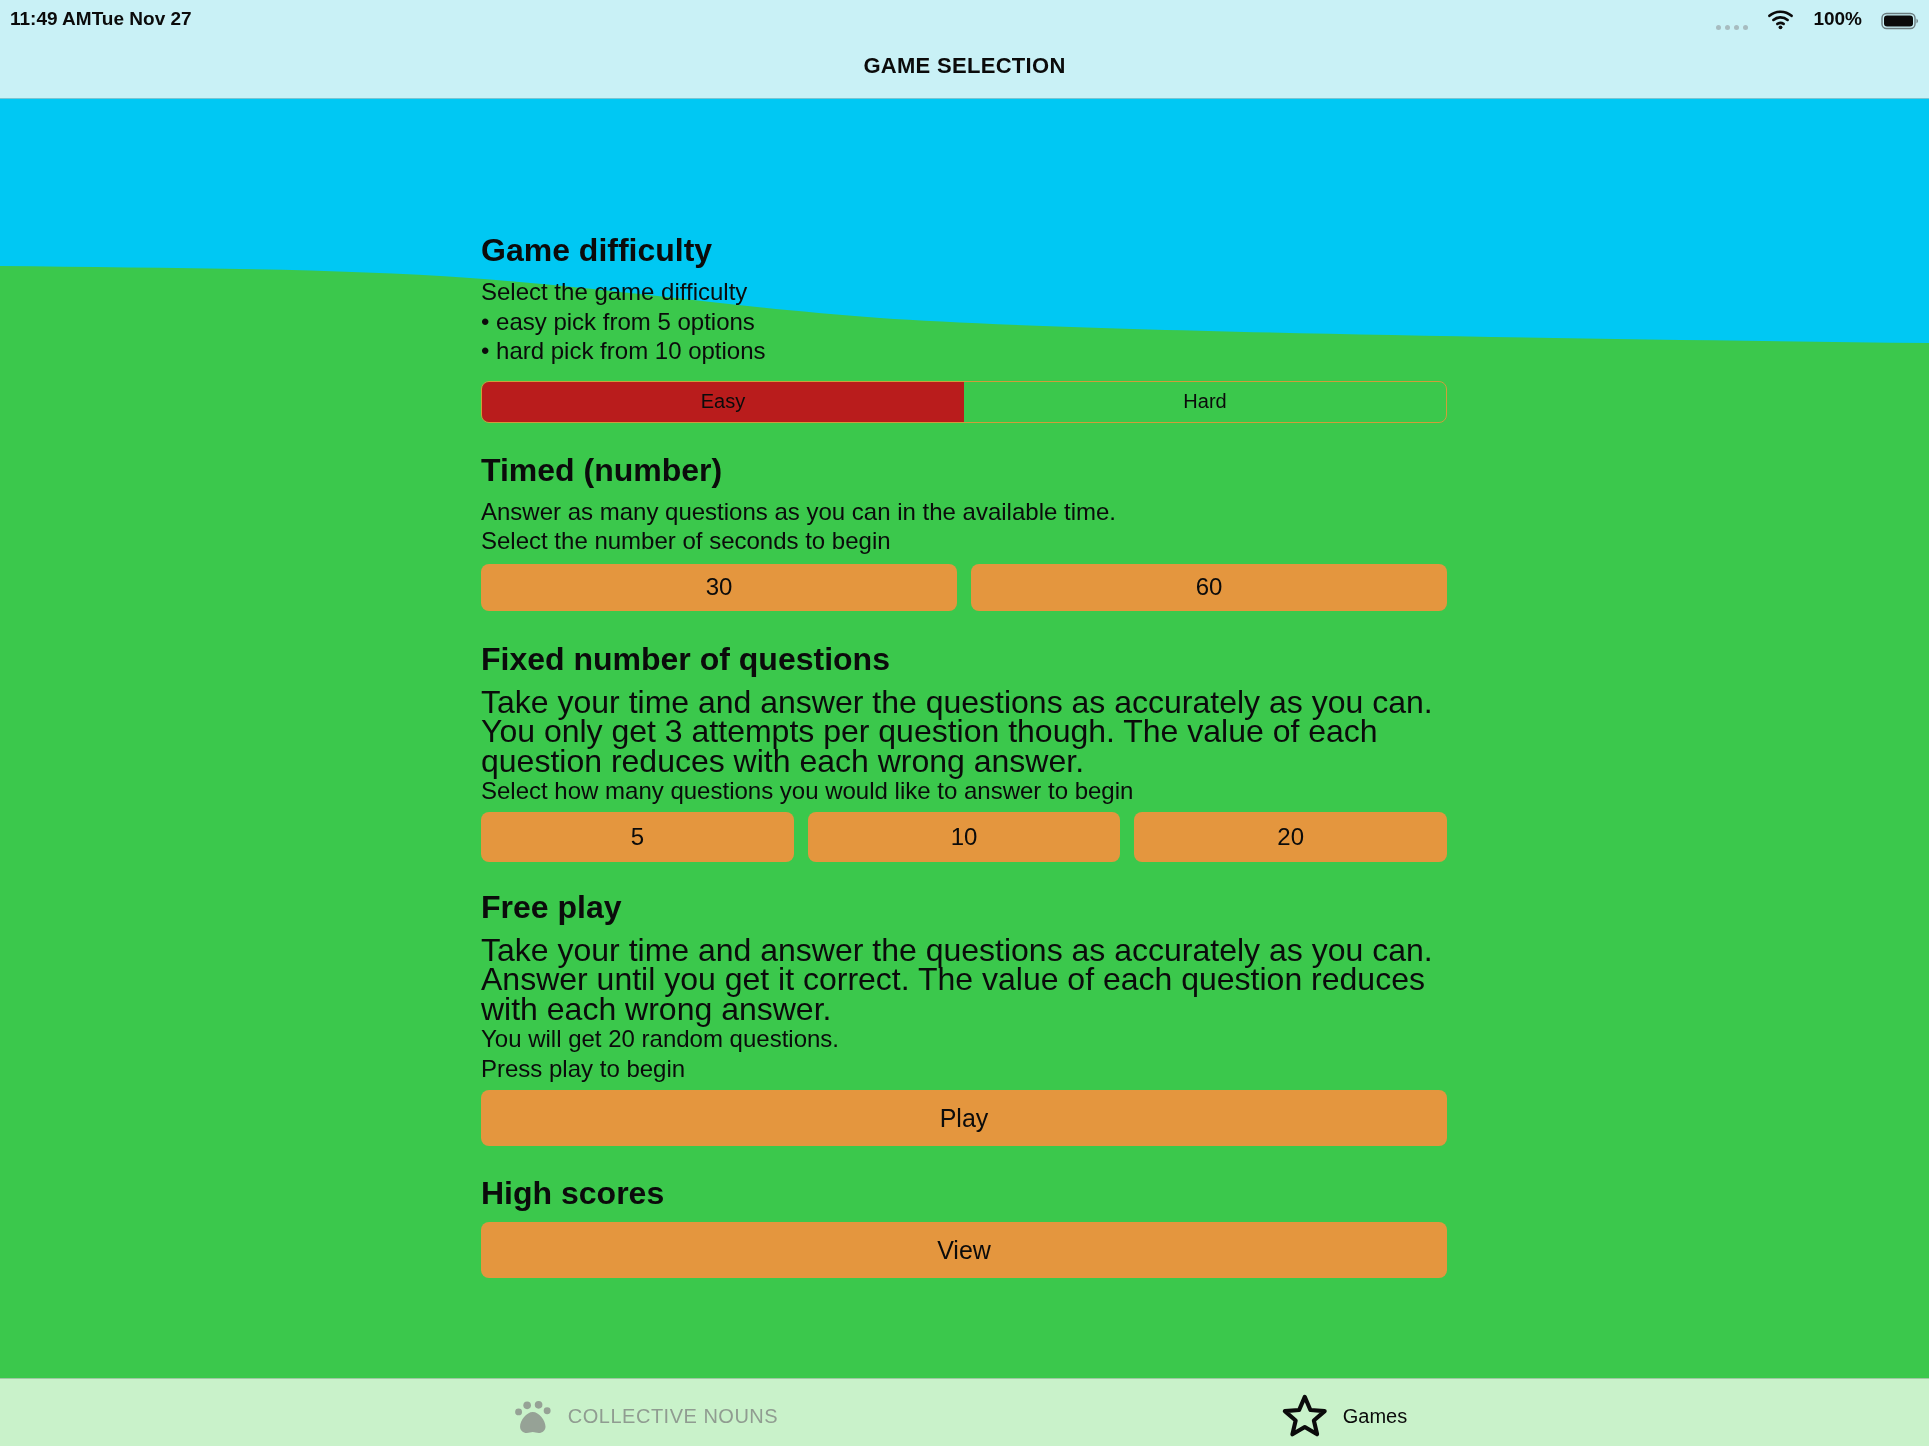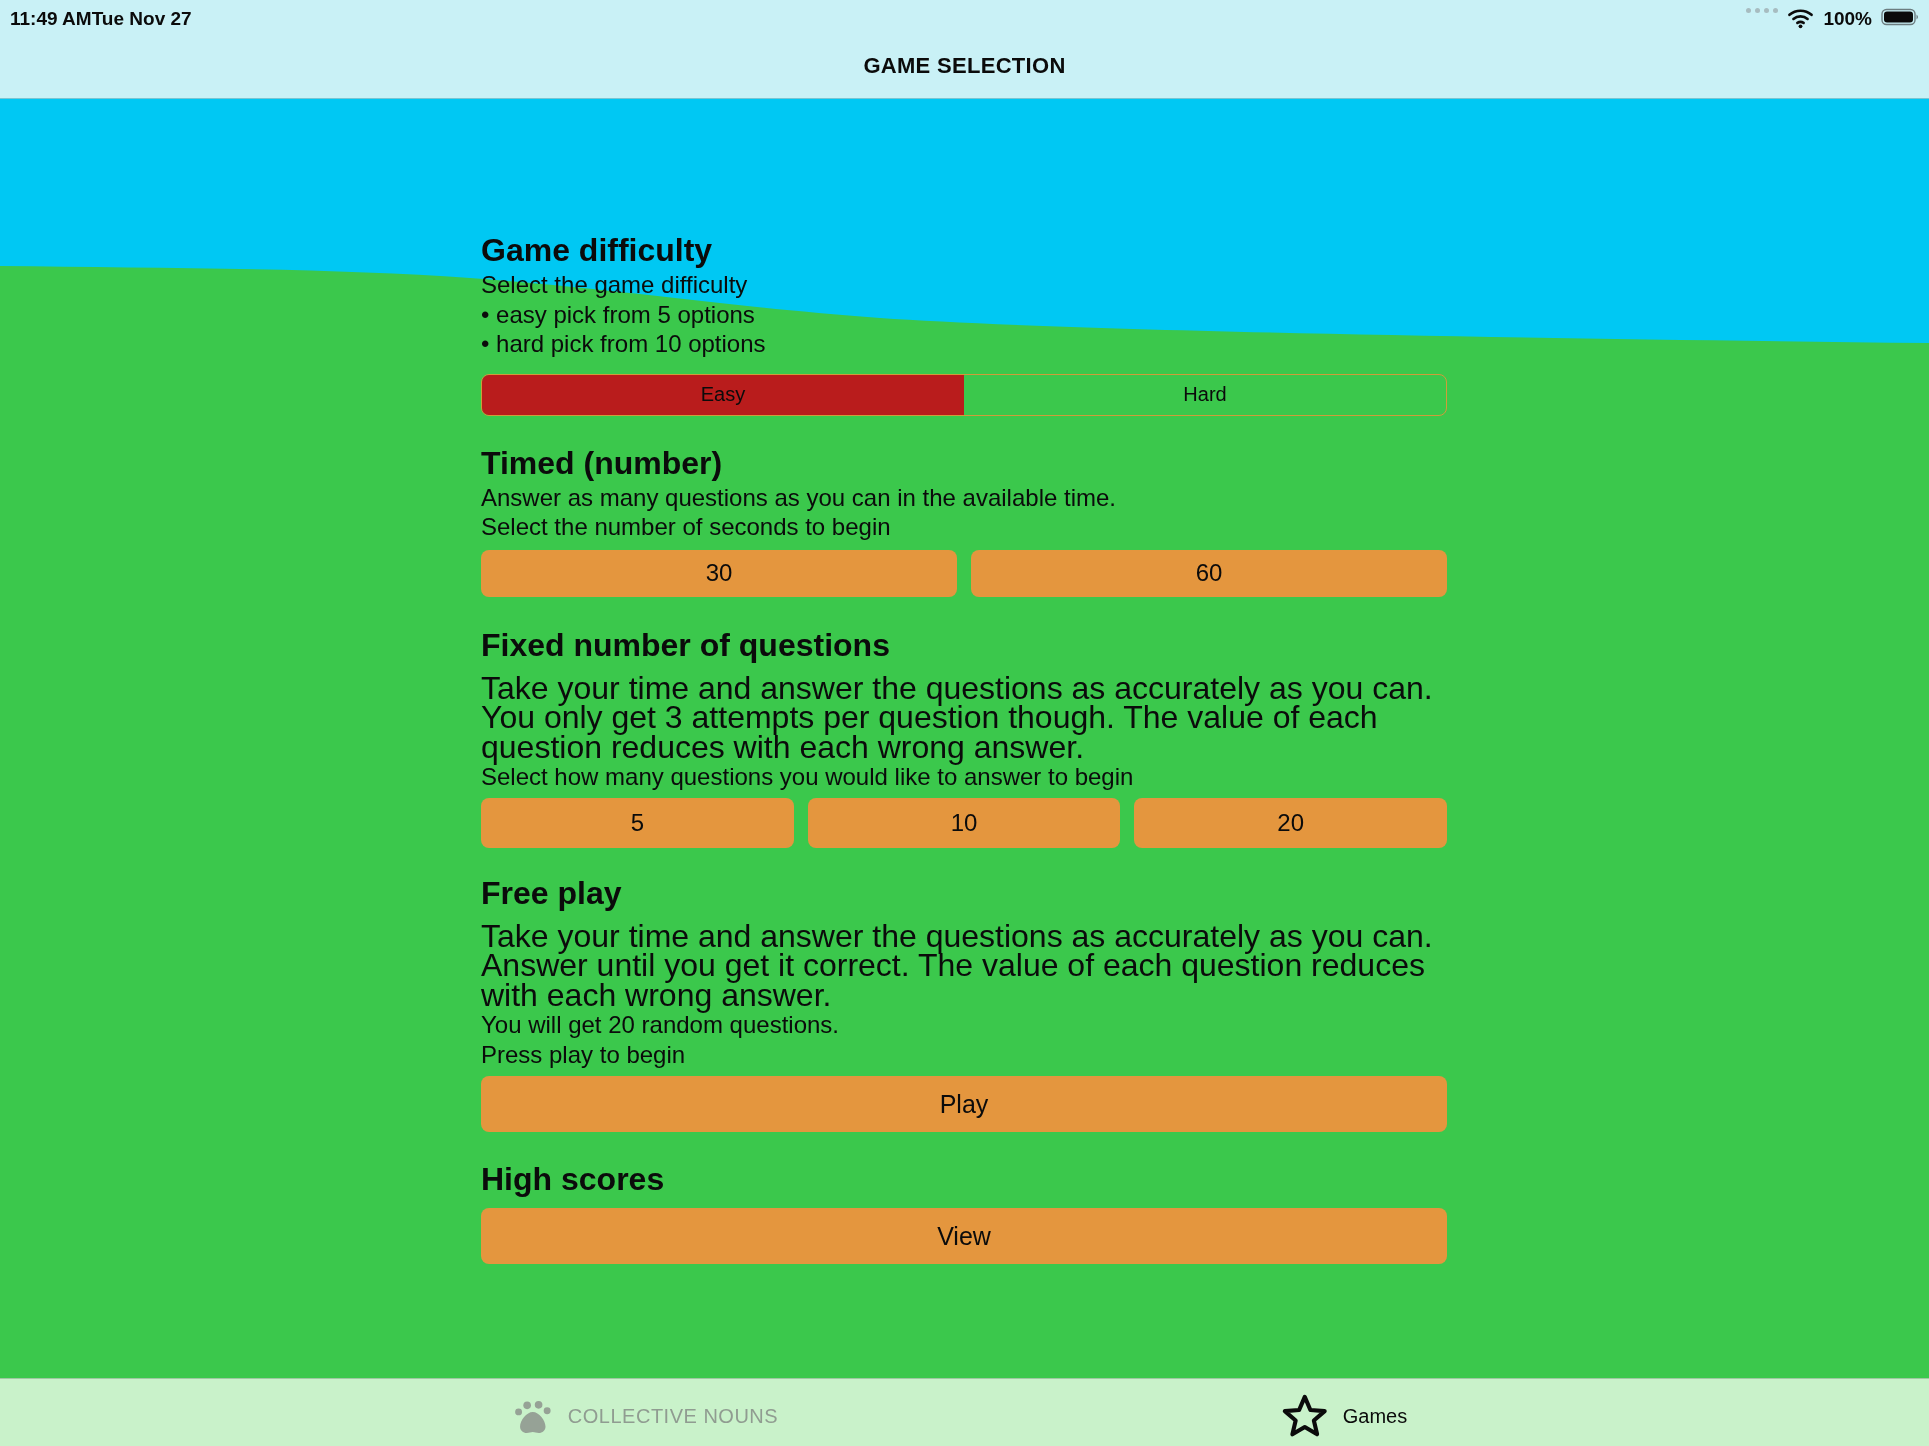--- a/index.html
+++ b/index.html
@@ -16,21 +16,21 @@
     position: absolute; top: 0; left: 0; width: 1929px; height: 99px;
     background: #c9f1f6;
     border-bottom: 1px solid #79c5d2;
     z-index: 30;
   }
   .status-row {
     position: absolute; top: 4px; left: 10px; right: 8px; height: 30px;
     display: flex; align-items: center;
   }
   .status-left { display: flex; align-items: center; font-size: 19px; font-weight: 600; }
-  .status-right { margin-left: auto; display: flex; align-items: flex-start; gap: 9px; }
+  .status-right { margin-left: auto; display: flex; align-items: flex-end; gap: 19px; }
   .cell-dots { display: flex; gap: 4px; align-items: center; }
   .cell-dots span { width: 5px; height: 5px; border-radius: 50%; background: #a7bcc0; display: block; }
   .battery-pct { font-size: 19px; font-weight: 600; }
   .nav-title-row {
     position: absolute; top: 38px; left: 0; width: 100%; height: 56px;
     display: flex; align-items: center; justify-content: center;
   }
   .nav-title { font-size: 22px; font-weight: 700; letter-spacing: 0.3px; }
 
   
@@ -39,21 +39,21 @@
     background: #00c8f3; overflow: hidden;
   }
   .hill-svg { position: absolute; top: 0; left: 0; width: 100%; height: 100%; display: block; }
 
   .content {
     position: absolute; top: 0; left: 481px; width: 966px; z-index: 10;
   }
   .h-title { font-size: 32px; font-weight: 700; line-height: 40px; }
   .h1-difficulty { margin-top: 131px; }
   .body-line { font-size: 24px; line-height: 29.5px; }
-  .block-gap { }
+  .block-gap { margin-top: 7px; }
 
   .segmented {
     margin-top: 15px; height: 42px; display: flex;
     border: 1px solid #cf9c3a; border-radius: 8px; overflow: hidden;
   }
   .segment {
     flex: 1; display: flex; align-items: center; justify-content: center;
     font-size: 20px; color: #0b0b0b; background: transparent;
   }
   .segment.selected { background: #b91c1c; }

